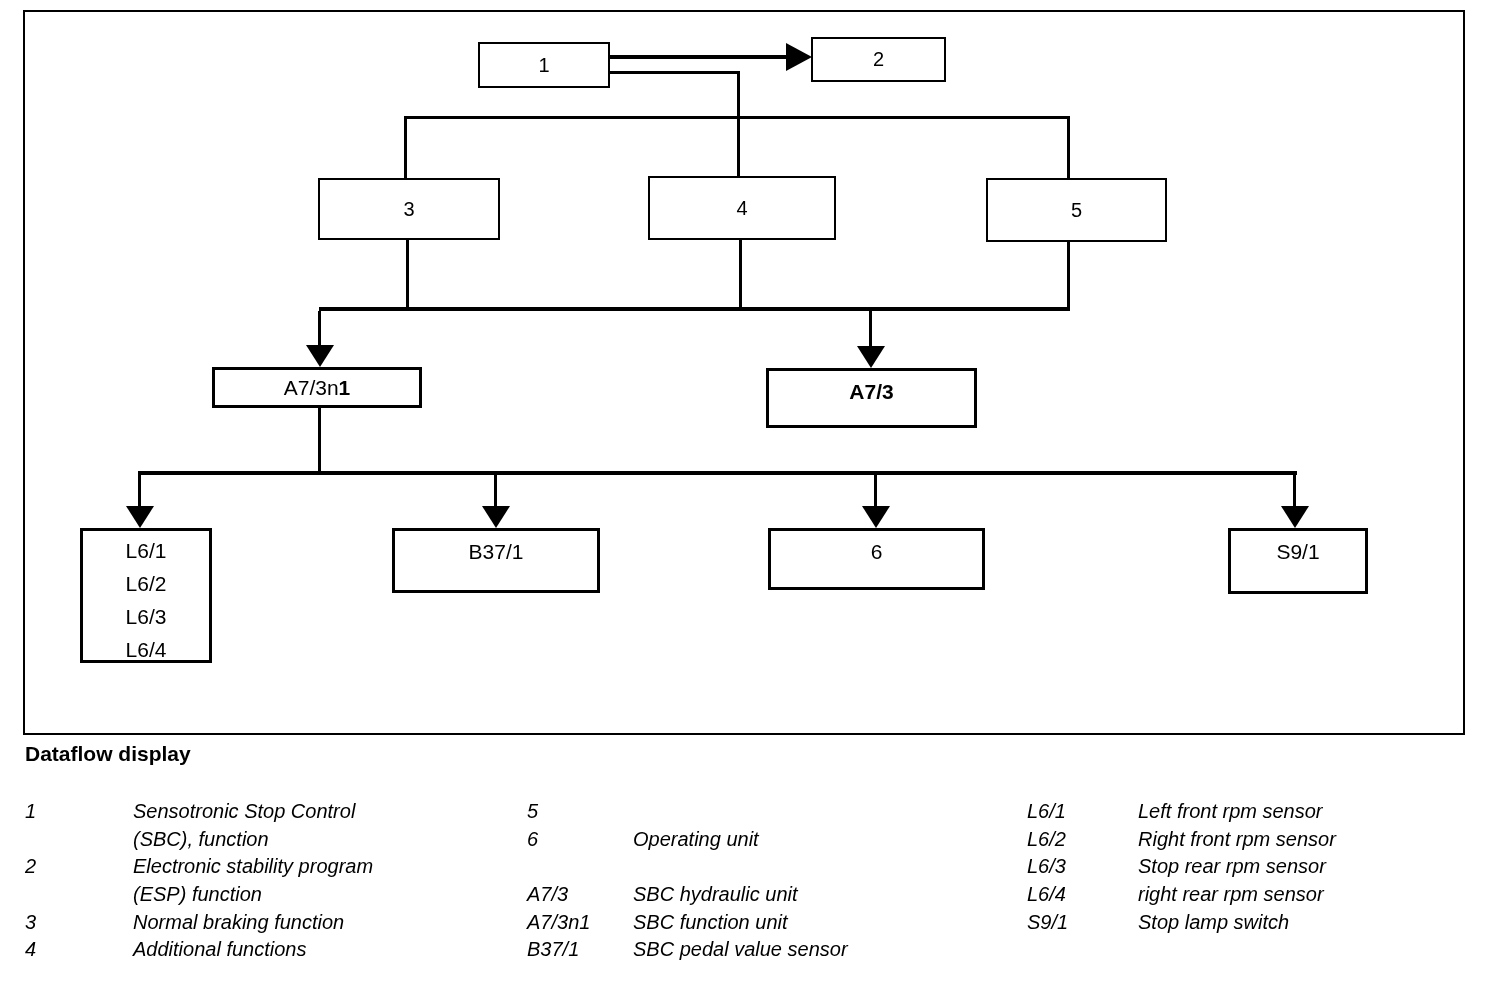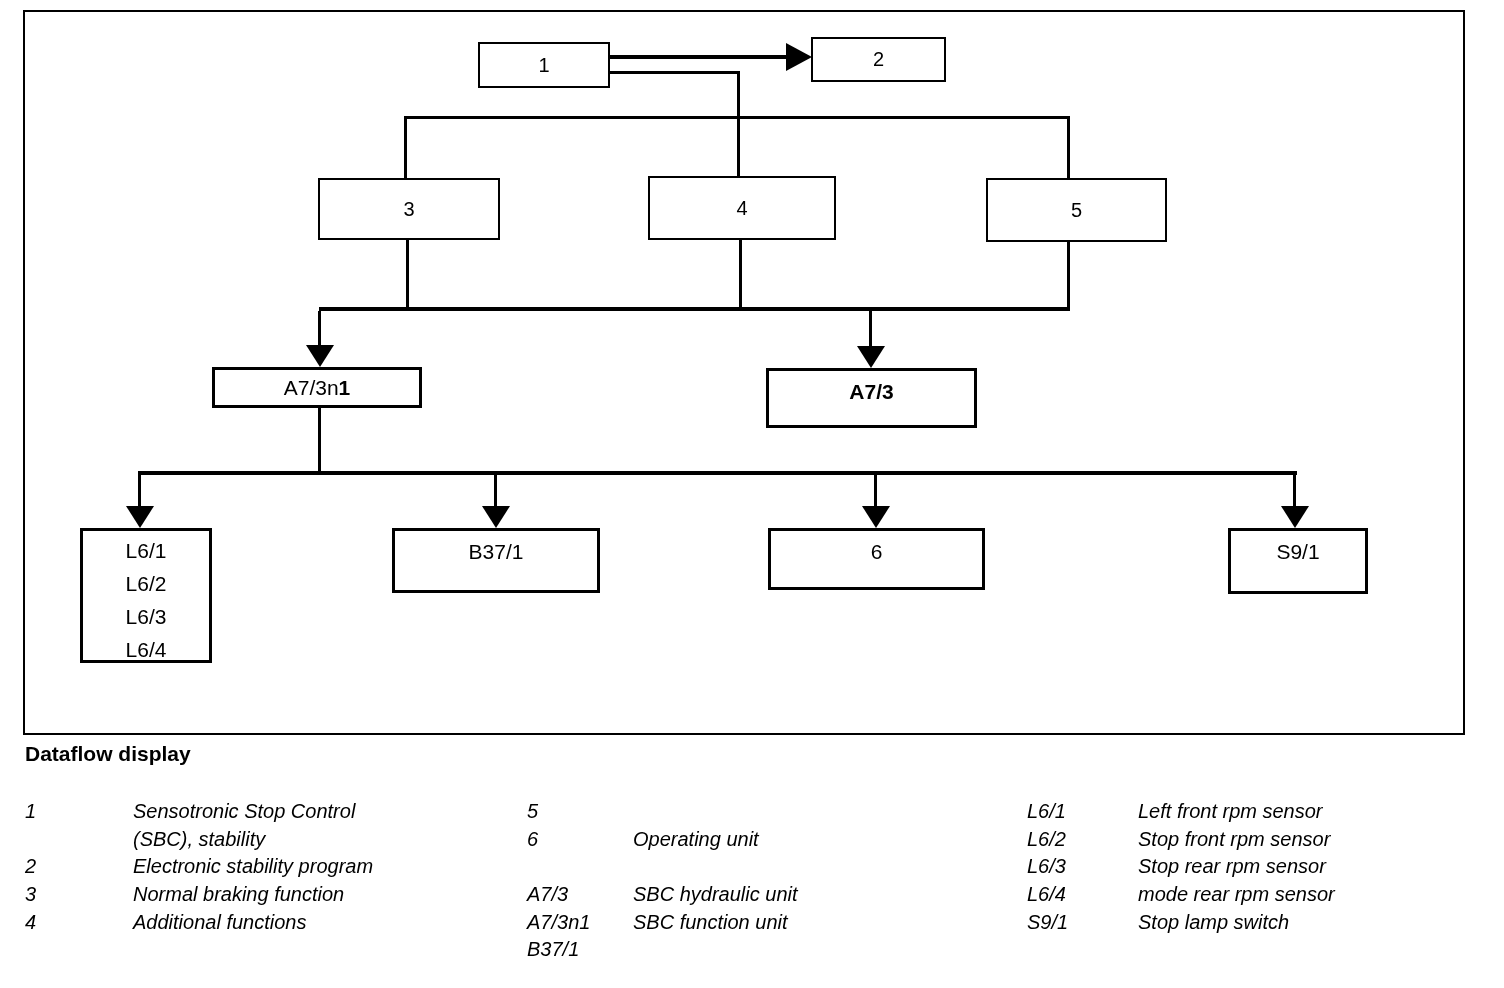--- a/index.html
+++ b/index.html
@@ -122,27 +122,31 @@
 
 <div class="page-title">Dataflow display</div>
 
 <div class="legend-col col1" style="left:25px;">
   <div class="legend-row">
       <span class="code">1</span>
       <span class="desc">Sensotronic Stop Control</span>
     </div>
   <div class="legend-row">
       <span class="code"></span>
-      <span class="desc">(SBC), stability</span>
+      <span class="desc">(SBC), function</span>
     </div>
   <div class="legend-row">
       <span class="code">2</span>
       <span class="desc">Electronic stability program</span>
     </div>
   <div class="legend-row">
+      <span class="code"></span>
+      <span class="desc">(ESP) function</span>
+    </div>
+  <div class="legend-row">
       <span class="code">3</span>
       <span class="desc">Normal braking function</span>
     </div>
   <div class="legend-row">
       <span class="code">4</span>
       <span class="desc">Additional functions</span>
     </div>
 </div>
 
 <div class="legend-col col2" style="left:527px;">
@@ -160,39 +164,40 @@
   <div class="legend-row">
       <span class="code">A7/3</span>
       <span class="desc">SBC hydraulic unit</span>
     </div>
   <div class="legend-row">
       <span class="code">A7/3n1</span>
       <span class="desc">SBC function unit</span>
     </div>
   <div class="legend-row">
       <span class="code">B37/1</span>
+      <span class="desc">SBC pedal value sensor</span>
     </div>
 </div>
 
 <div class="legend-col col3" style="left:1027px;">
   <div class="legend-row">
       <span class="code">L6/1</span>
       <span class="desc">Left front rpm sensor</span>
     </div>
   <div class="legend-row">
       <span class="code">L6/2</span>
-      <span class="desc">Stop front rpm sensor</span>
+      <span class="desc">Right front rpm sensor</span>
     </div>
   <div class="legend-row">
       <span class="code">L6/3</span>
       <span class="desc">Stop rear rpm sensor</span>
     </div>
   <div class="legend-row">
       <span class="code">L6/4</span>
-      <span class="desc">mode rear rpm sensor</span>
+      <span class="desc">right rear rpm sensor</span>
     </div>
   <div class="legend-row">
       <span class="code">S9/1</span>
       <span class="desc">Stop lamp switch</span>
     </div>
   <div class="legend-row">
       <span class="code"></span>
       <span class="desc"></span>
     </div>
 </div>

